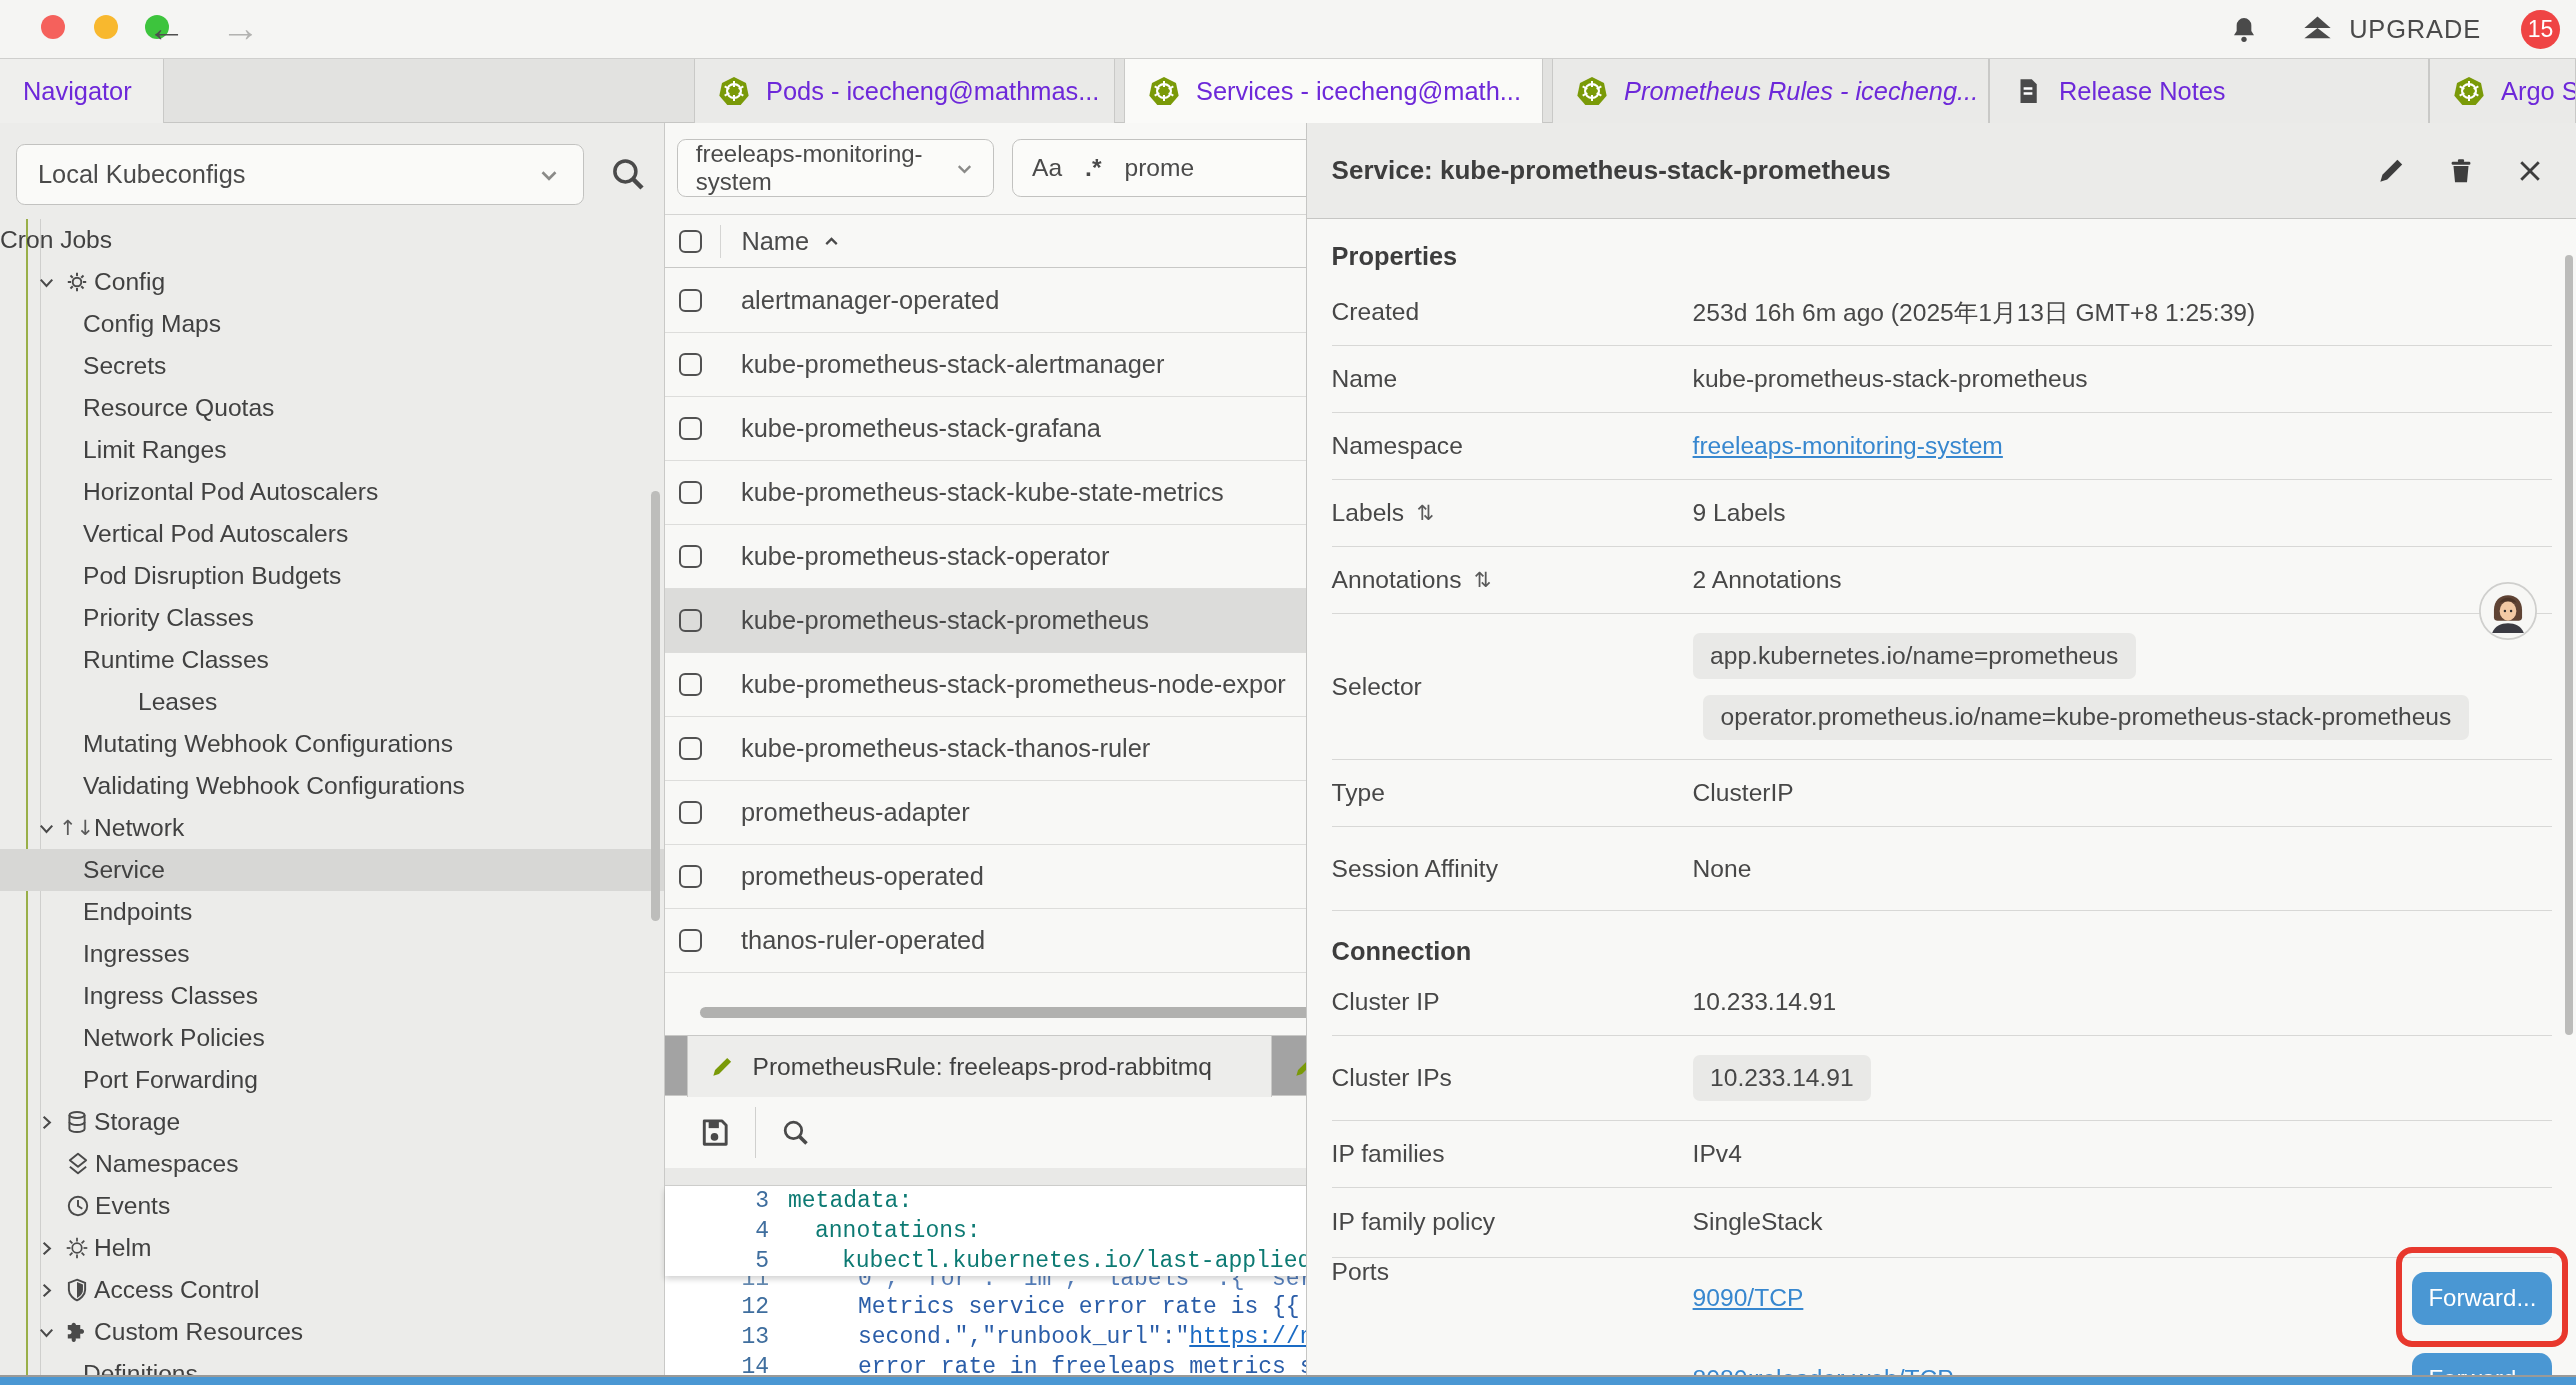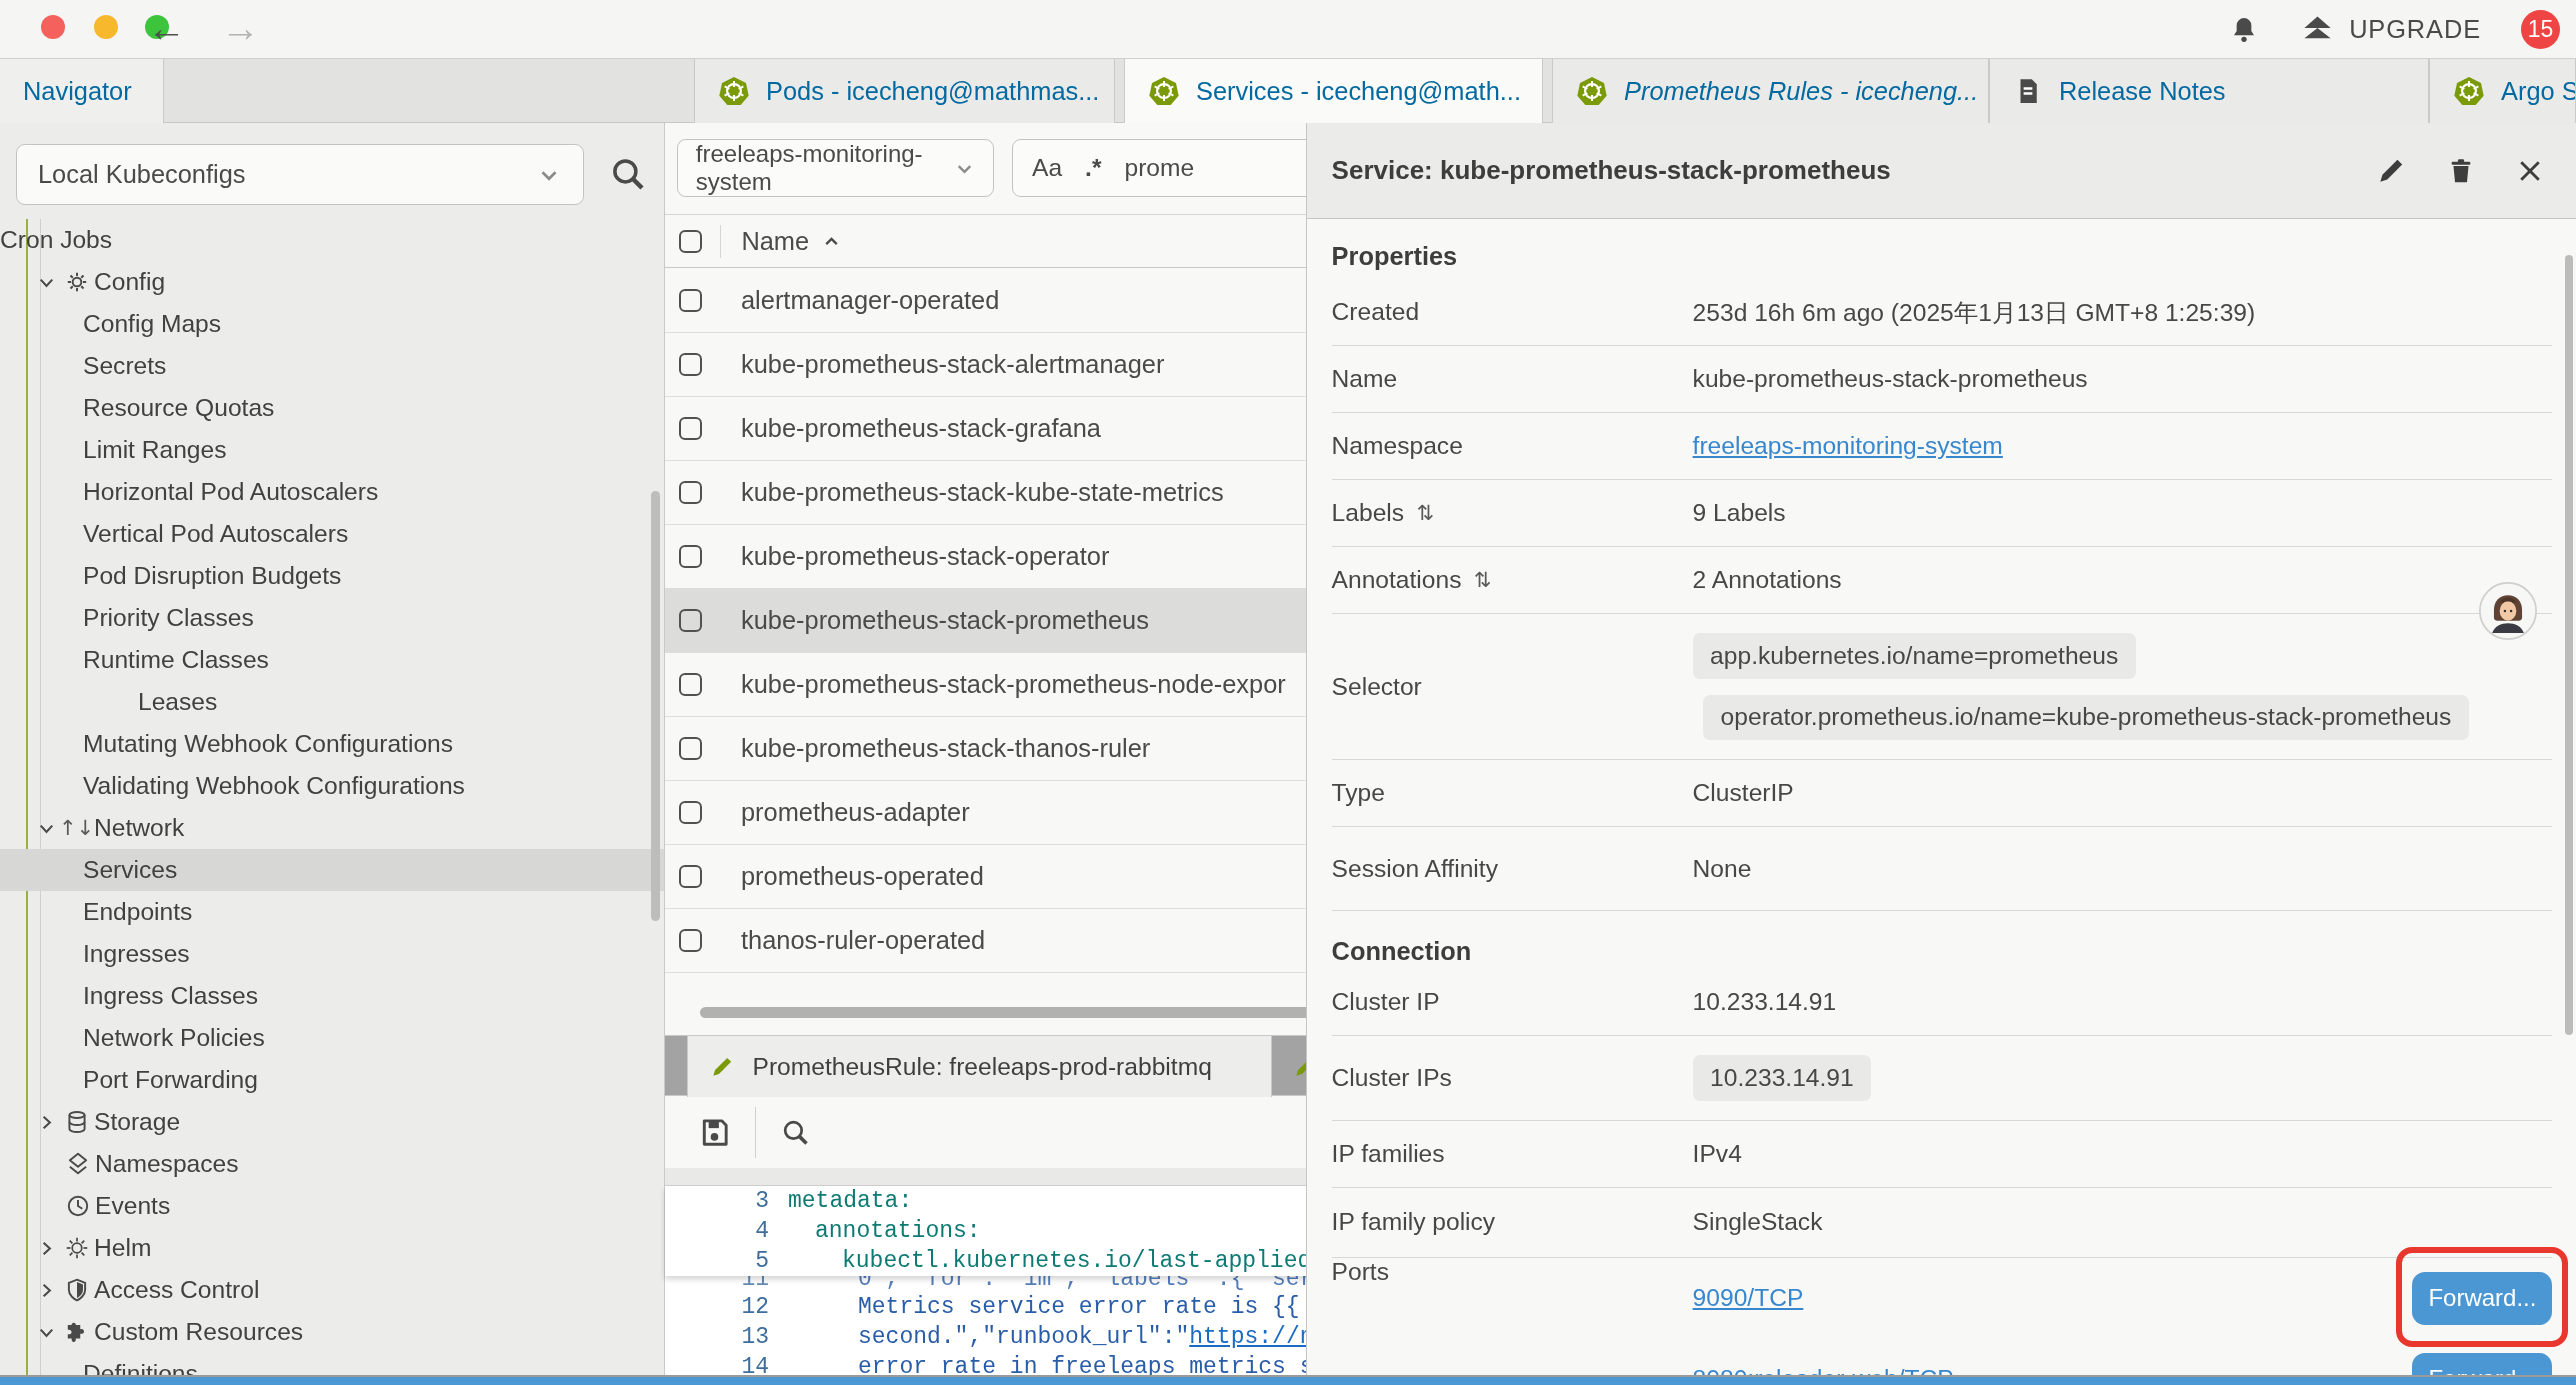--- a/index.html
+++ b/index.html
@@ -14,21 +14,21 @@
   #tl-yellow { left:94px; background:#f8b82e; }
   #tl-green { left:145px; background:#3dc43d; }
   .navarrow { top:7px; font-size:39px; line-height:42px; color:#4f4f4f; }
   #arrow-fwd { color:#b3b3b1; }
   #titlebar-right { right:16px; top:0; height:59px; display:flex; align-items:center; gap:40px; }
   #upgrade { display:flex; align-items:center; gap:14px; color:#4a4a4a; font-size:25.4px; letter-spacing:0.9px; }
   #badge { width:39px; height:39px; border-radius:50%; background:#ef4444; color:#fff; font-size:23px; display:flex; align-items:center; justify-content:center; }
 
   
   #tabstrip { left:0; top:59px; width:2576px; height:64px; background:#e2e2e0; border-bottom:0.9px solid #c6c6c4; }
-  .tab { position:absolute; top:0; height:64px; display:flex; align-items:center; gap:16px; padding:0 23px; background:#eaeae8; border-right:0.9px solid #c9c9c7; border-left:0.9px solid #c9c9c7; font-size:25.4px; color:#0369a1; overflow:hidden; white-space:nowrap; }
+  .tab { position:absolute; top:0; height:64px; display:flex; align-items:center; gap:16px; padding:0 23px; background:#eaeae8; border-right:0.9px solid #c9c9c7; border-left:0.9px solid #c9c9c7; font-size:25.4px; color:#6d28d9; overflow:hidden; white-space:nowrap; }
   .tab.active { background:#fafaf8; }
   .tab.italic span.tlabel { font-style:italic; }
   #tab-navigator { left:0; width:164px; background:#efefed; border-left:none; font-size:25.4px; }
 
   
   #sidebar { left:0; top:123px; width:665px; height:1263px; background:#ececea; border-right:0.9px solid #c9c9c7; overflow:hidden; }
   #kubeconfig-select { position:absolute; left:16px; top:21px; width:568px; height:61px; background:#fafaf8; border:0.9px solid #c2c2c0; border-radius:8.8px; display:flex; align-items:center; font-size:25.4px; color:#4a4a4a; padding:0 21px; justify-content:space-between; }
   #sidebar-search { position:absolute; left:607px; top:30px; }
   #tree { position:absolute; left:0; top:96px; width:665px; height:1166px; }
   .guide-green { position:absolute; left:26px; top:0; bottom:0; width:1.8px; background:#7e9b12; opacity:.75; }
@@ -310,21 +310,21 @@
           <svg width="23" height="23" viewBox="0 0 24 24">
             <path d="M6 9 12 15.5 18 9" fill="none" stroke="#4a4a4a" stroke-width="2.2"></path>
           </svg>
         </span>
         <span class="ticon">
           <span class="updown">↑↓</span>
         </span>
         <span>Network</span>
       </div>
       <div class="trow selected" style="padding-left: 83px;">
-        <span>Services</span>
+        <span>Service</span>
       </div>
       <div class="trow" style="padding-left: 83px;">
         <span>Endpoints</span>
       </div>
       <div class="trow" style="padding-left: 83px;">
         <span>Ingresses</span>
       </div>
       <div class="trow" style="padding-left: 83px;">
         <span>Ingress Classes</span>
       </div>

